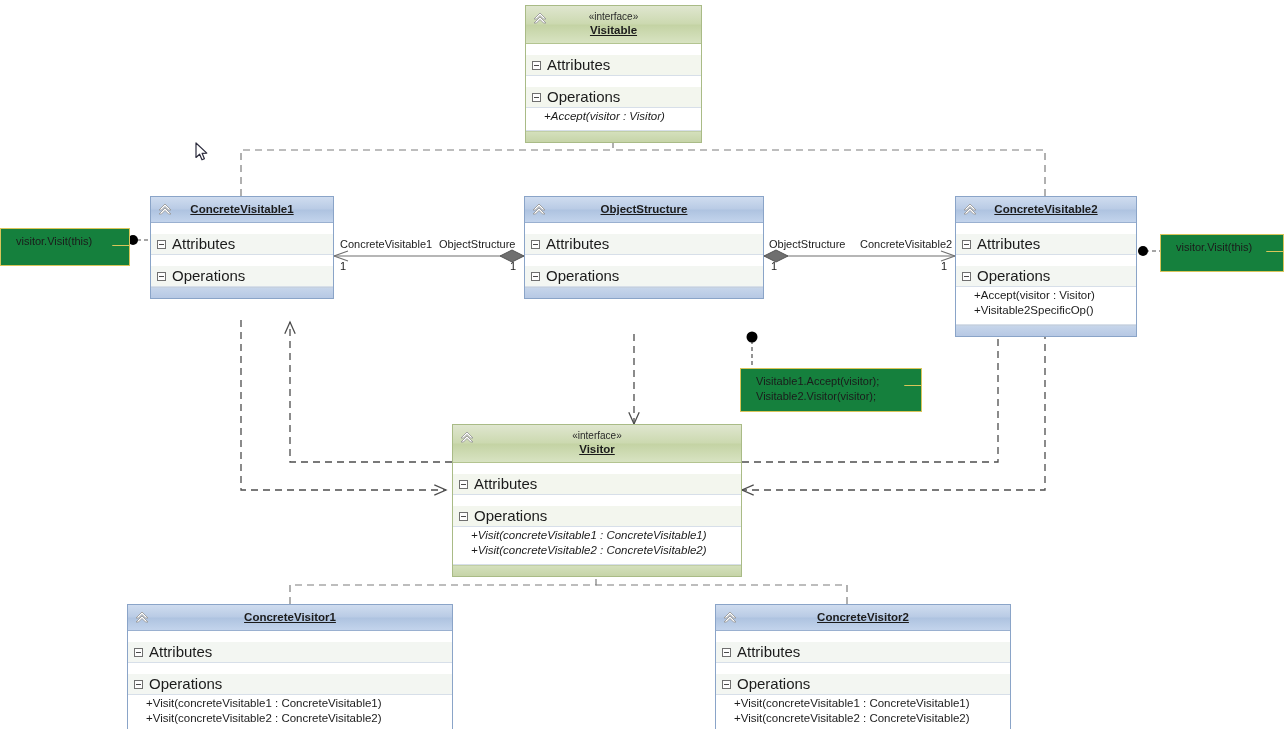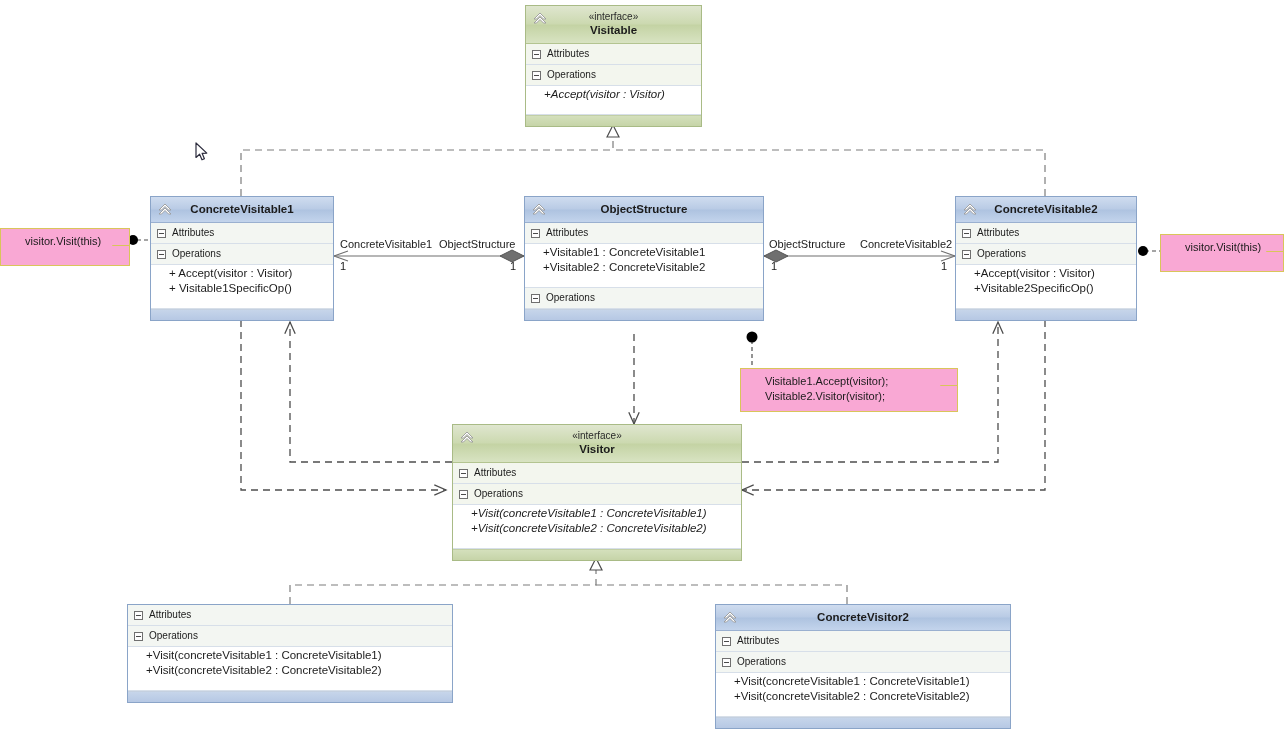--- a/index.html
+++ b/index.html
@@ -16,32 +16,33 @@
 
   
   .uml { position: absolute; border: 1px solid #8aa4c8; background: #ffffff; }
   .uml .hdr {
     position: relative;
     background: linear-gradient(to bottom, #cfdcef 0%, #b9cbe5 48%, #aec3e0 52%, #c3d4ec 100%);
     border-bottom: 1px solid #9ab0d0;
     text-align: center;
     padding: 5px 22px 6px 22px;
   }
-  .uml .hdr .title { font-weight: bold; font-size: 11.5px; color: #1b1b1b; line-height: 14px; }
+  .uml .hdr .title { font-weight: bold; font-size: 11.5px; color: #1b1b1b; line-height: 14px; text-decoration: underline; }
   .uml .hdr .stereo { font-size: 10px; color: #2a2a2a; line-height: 12px; }
   .uml .chev { position: absolute; left: 6px; top: 4px; width: 16px; height: 16px; }
   .uml .sec {
     border-bottom: 1px solid #d7dfe9;
     background: #f3f6f2;
     padding: 3px 6px 3px 6px;
-    font-size: 10px; color: #1b1b1b;
+    font-size: 15px; color: #1b1b1b;
     display: flex; align-items: center; gap: 6px;
     line-height: 14px;
-  }
-  .uml .members { padding: 1px 6px 12px 18px; background: #ffffff; border-bottom: 1px solid #d7dfe9; }
+    margin-top: 11px;
+  }
+  .uml .members { padding: 1px 6px 6px 18px; background: #ffffff; border-bottom: 1px solid #d7dfe9; }
   .uml .members div { font-size: 11.5px; color: #1b1b1b; line-height: 15px; white-space: nowrap; }
   .uml .foot {
     height: 11px;
     background: linear-gradient(to bottom, #c6d5ea 0%, #b6c8e4 100%);
     border-top: 1px solid #c4d0e0;
   }
   .uml.iface .hdr {
     background: linear-gradient(to bottom, #dfe6cf 0%, #ccd9b0 48%, #c4d3a4 52%, #d8e3c2 100%);
     border-bottom: 1px solid #b3c490;
   }
@@ -52,24 +53,24 @@
   }
   .uml.iface .sec { background: #f3f6ee; }
   .ital { font-style: italic; }
 
   .boxsq { width: 9px; height: 9px; border: 1px solid #6f6f6f; background: #fdfdfd; position: relative; flex: none; }
   .boxsq::before { content: ""; position: absolute; left: 1px; right: 1px; top: 3px; height: 1px; background: #4a4a4a; }
 
   
   .note {
     position: absolute;
-    background: #f9a8d4;
+    background: #15803d;
     border: 1px solid #d9c55a;
     font-size: 11px; color: #1b1b1b;
-    padding: 5px 24px;
+    padding: 5px 15px;
     line-height: 15px;
     white-space: nowrap;
   }
   .note .fold2 {
     position: absolute; right: -1px; top: -1px;
     width: 18px; height: 18px;
     border-bottom: 1px solid #d9c55a;
     border-left: 1px solid #d9c55a;
     background: transparent;
     clip-path: polygon(100% 0, 100% 100%, 0 100%);
@@ -190,42 +191,34 @@
       <div class="title">ConcreteVisitable1</div>
     </div>
     <div class="sec">
       <span class="boxsq"></span>
       <span>Attributes</span>
     </div>
     <div class="sec">
       <span class="boxsq"></span>
       <span>Operations</span>
     </div>
-    <div class="members">
-      <div>+ Accept(visitor : Visitor)</div>
-      <div>+ Visitable1SpecificOp()</div>
-    </div>
     <div class="foot"></div>
   </div>
 
   <div class="uml" style="left:524px; top:196px; width:240px;">
     <div class="hdr">
       <svg class="chev" viewBox="0 0 16 16">
         <path d="M2 9 L8 3 L14 9 L11.5 9 L8 5.5 L4.5 9 Z" fill="#ffffff" stroke="#9a9a9a" stroke-width="0.9"></path>
         <path d="M2 13 L8 7 L14 13 L11.5 13 L8 9.5 L4.5 13 Z" fill="#ffffff" stroke="#9a9a9a" stroke-width="0.9"></path>
       </svg>
       <div class="title">ObjectStructure</div>
     </div>
     <div class="sec">
       <span class="boxsq"></span>
       <span>Attributes</span>
-    </div>
-    <div class="members">
-      <div>+Visitable1 : ConcreteVisitable1</div>
-      <div>+Visitable2 : ConcreteVisitable2</div>
     </div>
     <div class="sec">
       <span class="boxsq"></span>
       <span>Operations</span>
     </div>
     <div class="foot"></div>
   </div>
 
   <div class="uml" style="left:955px; top:196px; width:182px;">
     <div class="hdr">
@@ -268,20 +261,27 @@
       <span>Operations</span>
     </div>
     <div class="members">
       <div class="ital">+Visit(concreteVisitable1 : ConcreteVisitable1)</div>
       <div class="ital">+Visit(concreteVisitable2 : ConcreteVisitable2)</div>
     </div>
     <div class="foot"></div>
   </div>
 
   <div class="uml" style="left:127px; top:604px; width:326px;">
+    <div class="hdr">
+      <svg class="chev" viewBox="0 0 16 16">
+        <path d="M2 9 L8 3 L14 9 L11.5 9 L8 5.5 L4.5 9 Z" fill="#ffffff" stroke="#9a9a9a" stroke-width="0.9"></path>
+        <path d="M2 13 L8 7 L14 13 L11.5 13 L8 9.5 L4.5 13 Z" fill="#ffffff" stroke="#9a9a9a" stroke-width="0.9"></path>
+      </svg>
+      <div class="title">ConcreteVisitor1</div>
+    </div>
     <div class="sec">
       <span class="boxsq"></span>
       <span>Attributes</span>
     </div>
     <div class="sec">
       <span class="boxsq"></span>
       <span>Operations</span>
     </div>
     <div class="members">
       <div>+Visit(concreteVisitable1 : ConcreteVisitable1)</div>
@@ -316,21 +316,21 @@
   <div class="note" style="left:0px; top:228px; width:130px; height:38px;">
     <div class="fold2"></div>
     <div>visitor.Visit(this)</div>
   </div>
 
   <div class="note" style="left:1160px; top:234px; width:124px; height:38px;">
     <div class="fold2"></div>
     <div>visitor.Visit(this)</div>
   </div>
 
-  <div class="note" style="left:740px; top:368px; width:218px; height:44px;">
+  <div class="note" style="left:740px; top:368px; width:182px; height:44px;">
     <div class="fold2"></div>
     <div>Visitable1.Accept(visitor);</div>
     <div>Visitable2.Visitor(visitor);</div>
   </div>
 
   <div class="elabel" style="left:340px; top:238px;">ConcreteVisitable1</div>
   <div class="elabel" style="left:439px; top:238px;">ObjectStructure</div>
   <div class="elabel" style="left:340px; top:260px;">1</div>
   <div class="elabel" style="left:510px; top:260px;">1</div>
 

